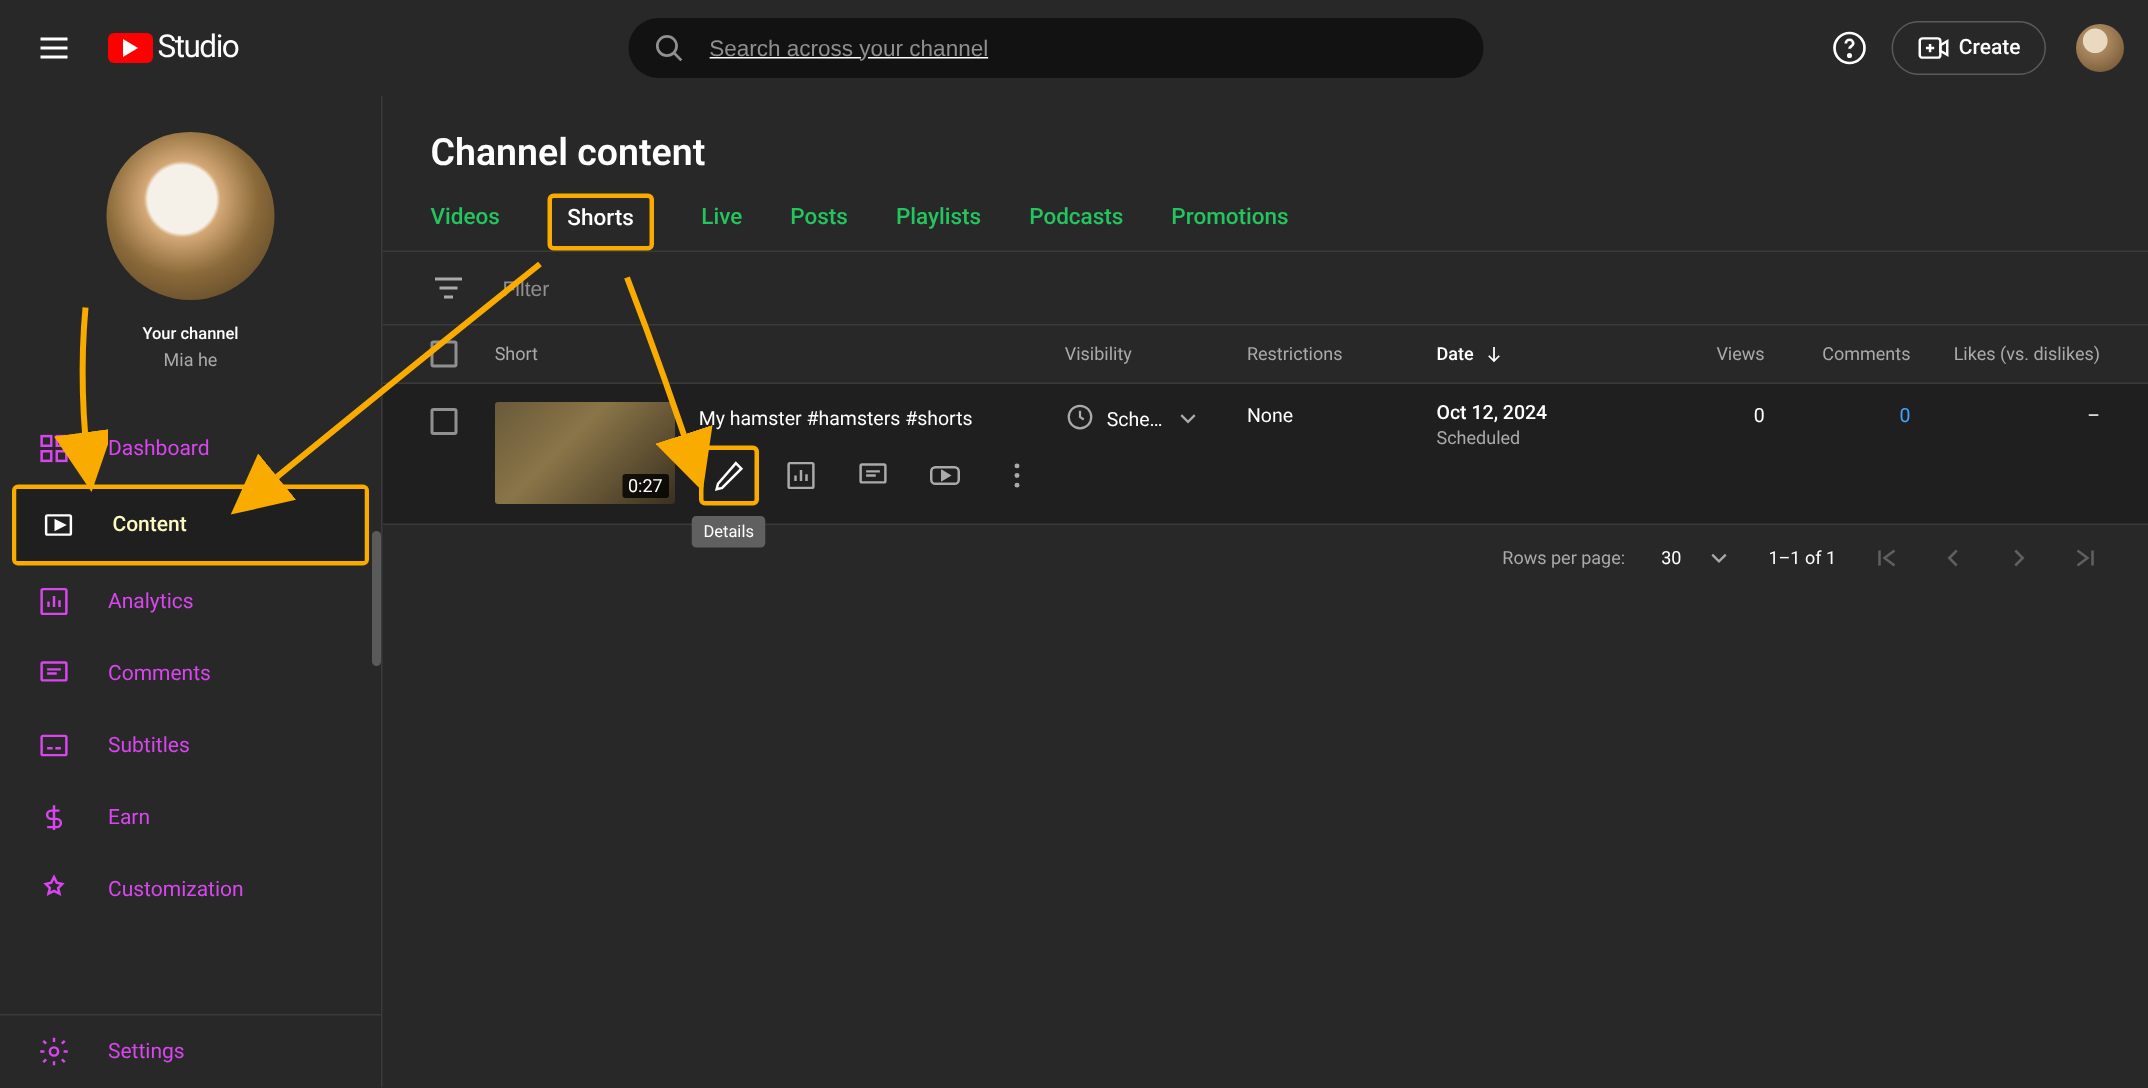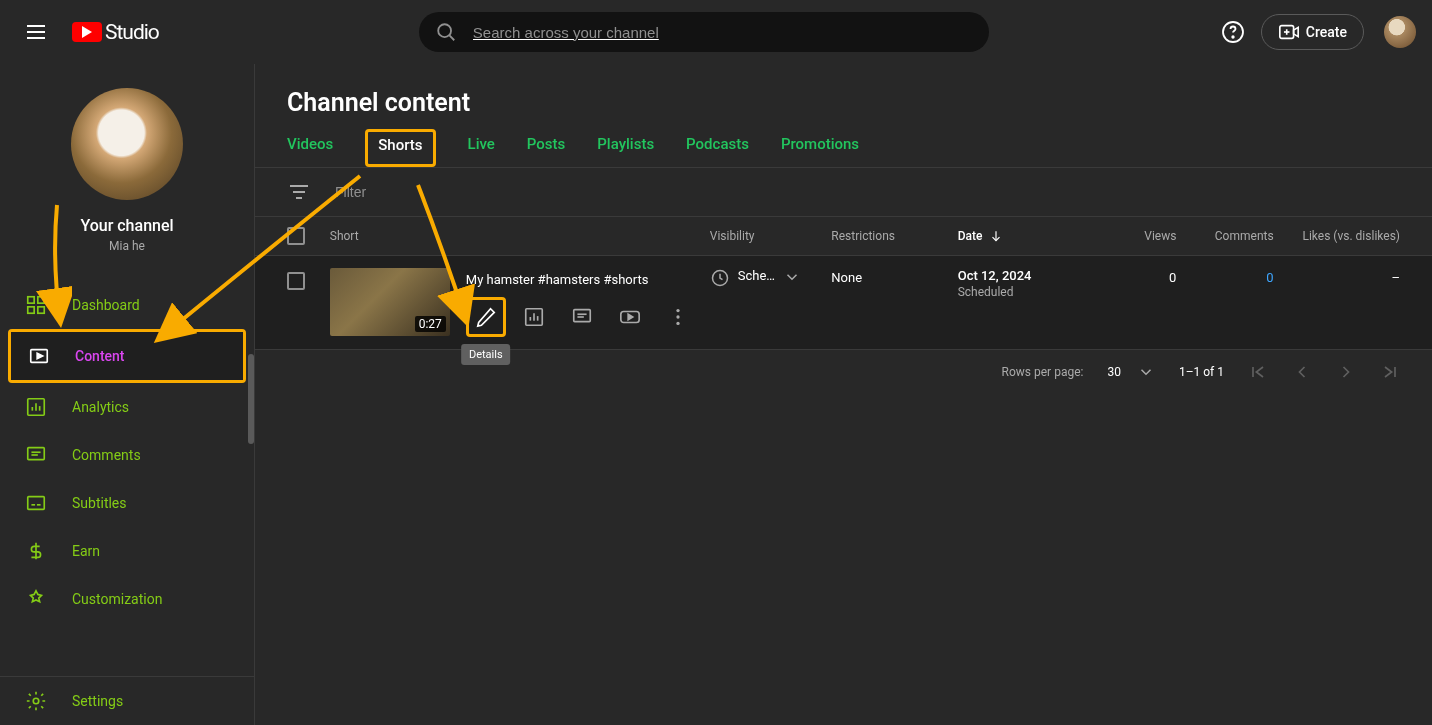--- a/index.html
+++ b/index.html
@@ -114,45 +114,45 @@
   align-items: center;
   padding: 24px 0 16px;
 }
 .channel-avatar {
   width: 112px; height: 112px;
   border-radius: 50%;
   background: radial-gradient(circle at 45% 40%, #f5f0e8 25%, #d4a876 28%, #8b6a3a 55%, #4a3820);
   margin-bottom: 16px;
 }
 .channel-label {
-  font-size: 16px;
+  font-size: 11px;
   font-weight: 500;
   margin-bottom: 4px;
 }
 .channel-name {
   font-size: 12px;
   color: #aaa;
 }
 .nav-list {
   padding: 12px 0;
   flex: 1;
 }
 .nav-item {
   height: 48px;
   display: flex;
   align-items: center;
   padding: 0 24px;
   gap: 24px;
   cursor: pointer;
   font-size: 14px;
-  color: #84cc16;
+  color: #d946ef;
 }
 .nav-item.active {
   background: #1f1f1f;
-  color: #d946ef;
+  color: #fef9c3;
   font-weight: 500;
 }
 .nav-item .nav-icon {
   width: 24px; height: 24px;
   display: flex; align-items: center; justify-content: center;
 }
 .nav-divider {
   height: 1px;
   background: #3a3a3a;
 }
@@ -289,21 +289,21 @@
   transform: translateX(-50%);
   background: #606060;
   color: #fff;
   font-size: 11px;
   padding: 4px 8px;
   border-radius: 3px;
   white-space: nowrap;
 }
 .vis-cell {
   display: flex;
-  align-items: flex-start;
+  align-items: flex-end;
   gap: 8px;
   font-size: 13px;
 }
 .pagination {
   display: flex;
   align-items: center;
   justify-content: flex-end;
   padding: 12px 32px;
   gap: 24px;
   font-size: 12px;

